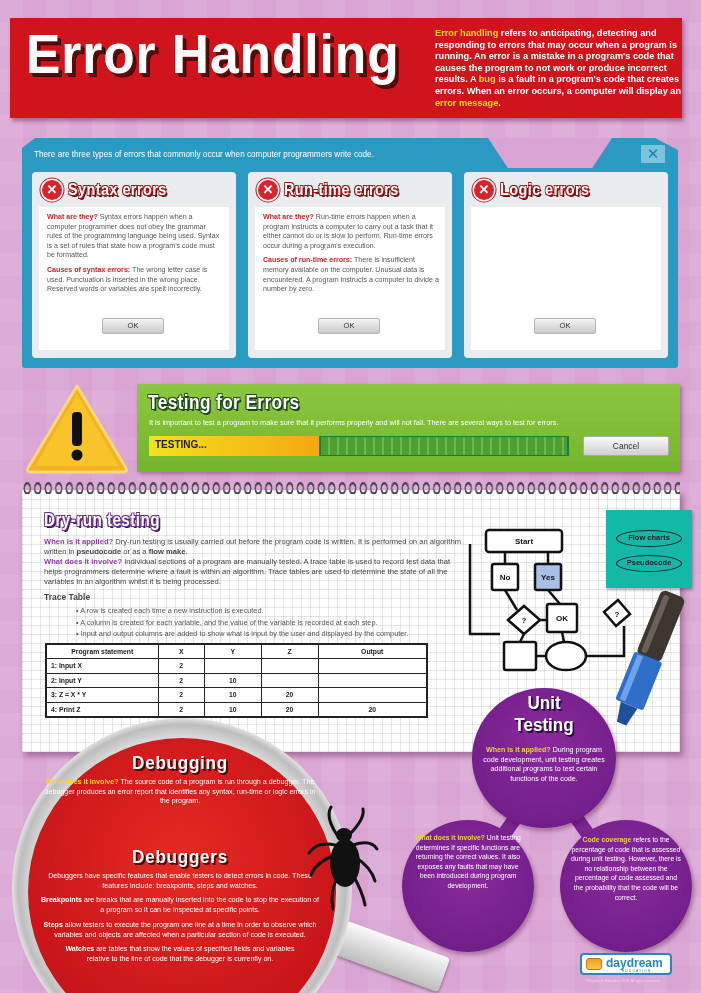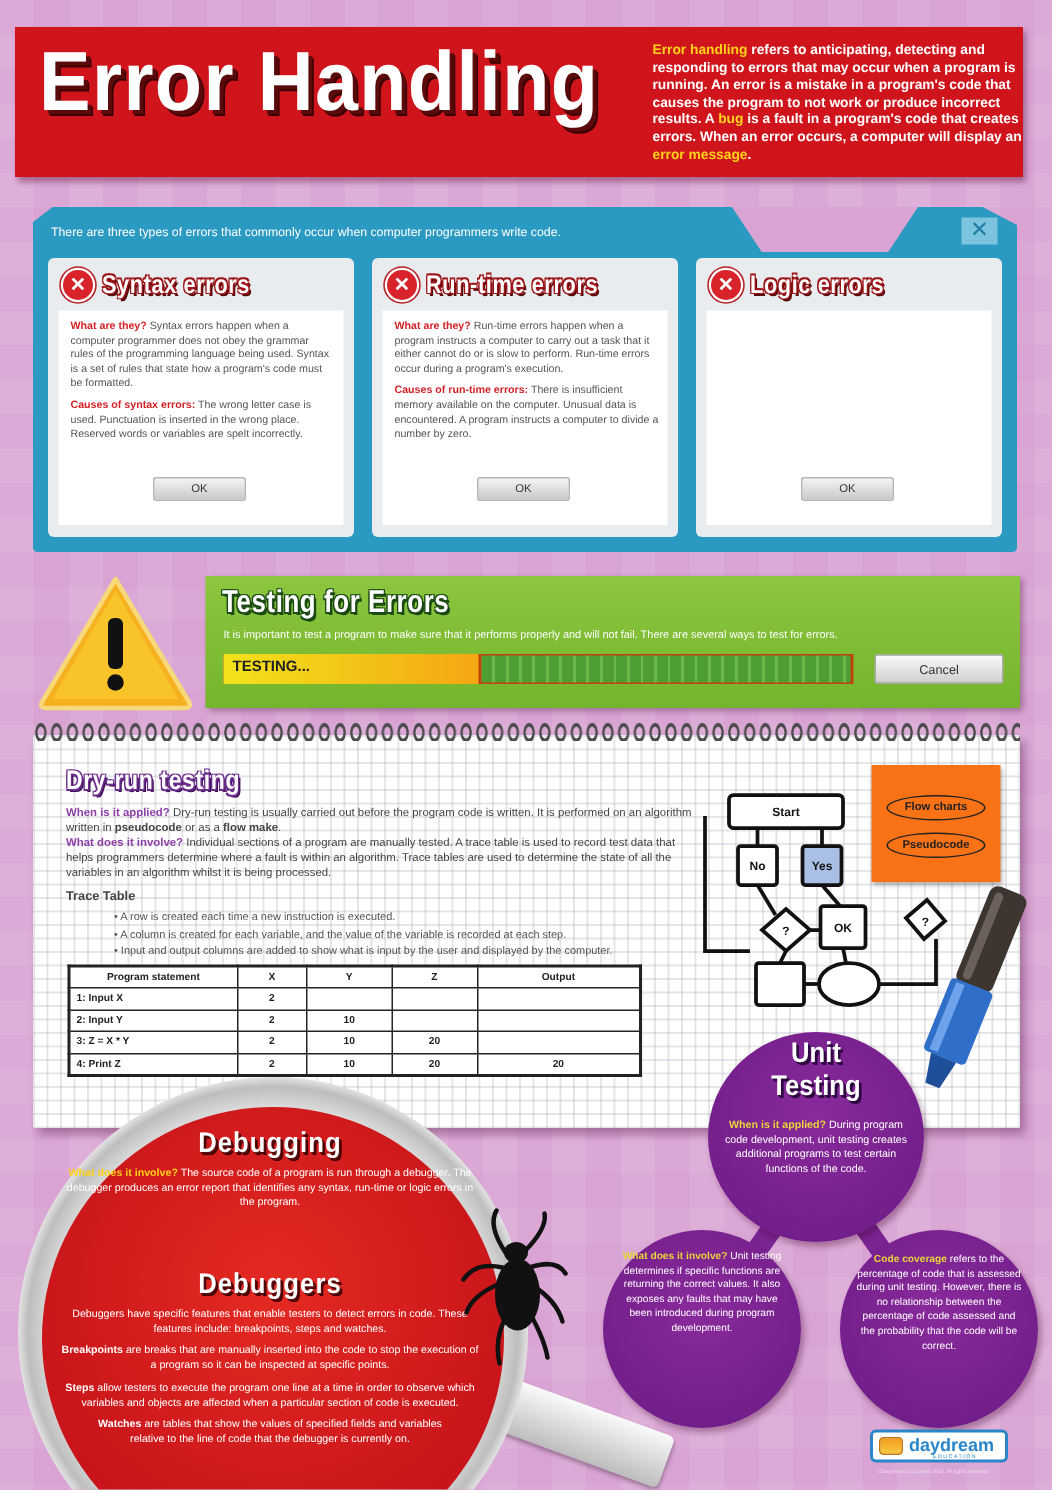--- a/index.html
+++ b/index.html
@@ -102,21 +102,21 @@
   .testing-title {
     left: 148px; top: 390px; font-size: 21px; font-weight: bold; color: #fff;
     text-shadow: 1px 1px 0 #1c4a14, -1px -1px 0 #1c4a14, 1px -1px 0 #1c4a14, -1px 1px 0 #1c4a14, 2px 2px 0 #1c4a14;
     transform: scaleX(0.82); transform-origin: left; letter-spacing: 0.5px;
   }
   .testing-desc {
     left: 149px; top: 418px; font-size: 7.3px; color: #fff;
   }
   .progress {
     left: 149px; top: 436px; width: 420px; height: 20px;
-    background: #c2410c;
+    background: #15803d;
   }
   .progress-fill {
     position: absolute; left: 0; top: 0; width: 170px; height: 20px;
     background: linear-gradient(90deg, #f2e21c, #f4a712);
   }
   .progress-label {
     position: absolute; left: 6px; top: 3px; font-size: 10px; font-weight: bold; color: #222;
   }
   .progress-seg {
     position: absolute; left: 172px; top: 1px; width: 246px; height: 18px;
@@ -166,22 +166,22 @@
     border: 1px solid #222; height: 14.5px; padding: 0 4px; font-weight: bold;
   }
   .trace-table th { text-align: center; }
   .trace-table td { text-align: center; }
   .trace-table td:first-child { text-align: left; width: 112px; }
   .trace-table { border: 2px solid #222; }
 
   
   .flow { left: 462px; top: 520px; width: 180px; height: 160px; }
   .sticky {
-    left: 581px; top: 510px; width: 86px; height: 78px;
-    background: #f97316; box-shadow: 1px 2px 3px rgba(0,0,0,0.3);
+    left: 606px; top: 510px; width: 86px; height: 78px;
+    background: #14b8a6; box-shadow: 1px 2px 3px rgba(0,0,0,0.3);
   }
   .sticky-item {
     position: absolute; left: 10px; width: 66px; height: 17px;
     border: 1.5px solid #222; border-radius: 50%;
     font-size: 7.5px; font-weight: bold; text-align: center; line-height: 14px; color: #222;
   }
   .pen { left: 590px; top: 590px; width: 100px; height: 150px; }
 
   
   .magnifier {

